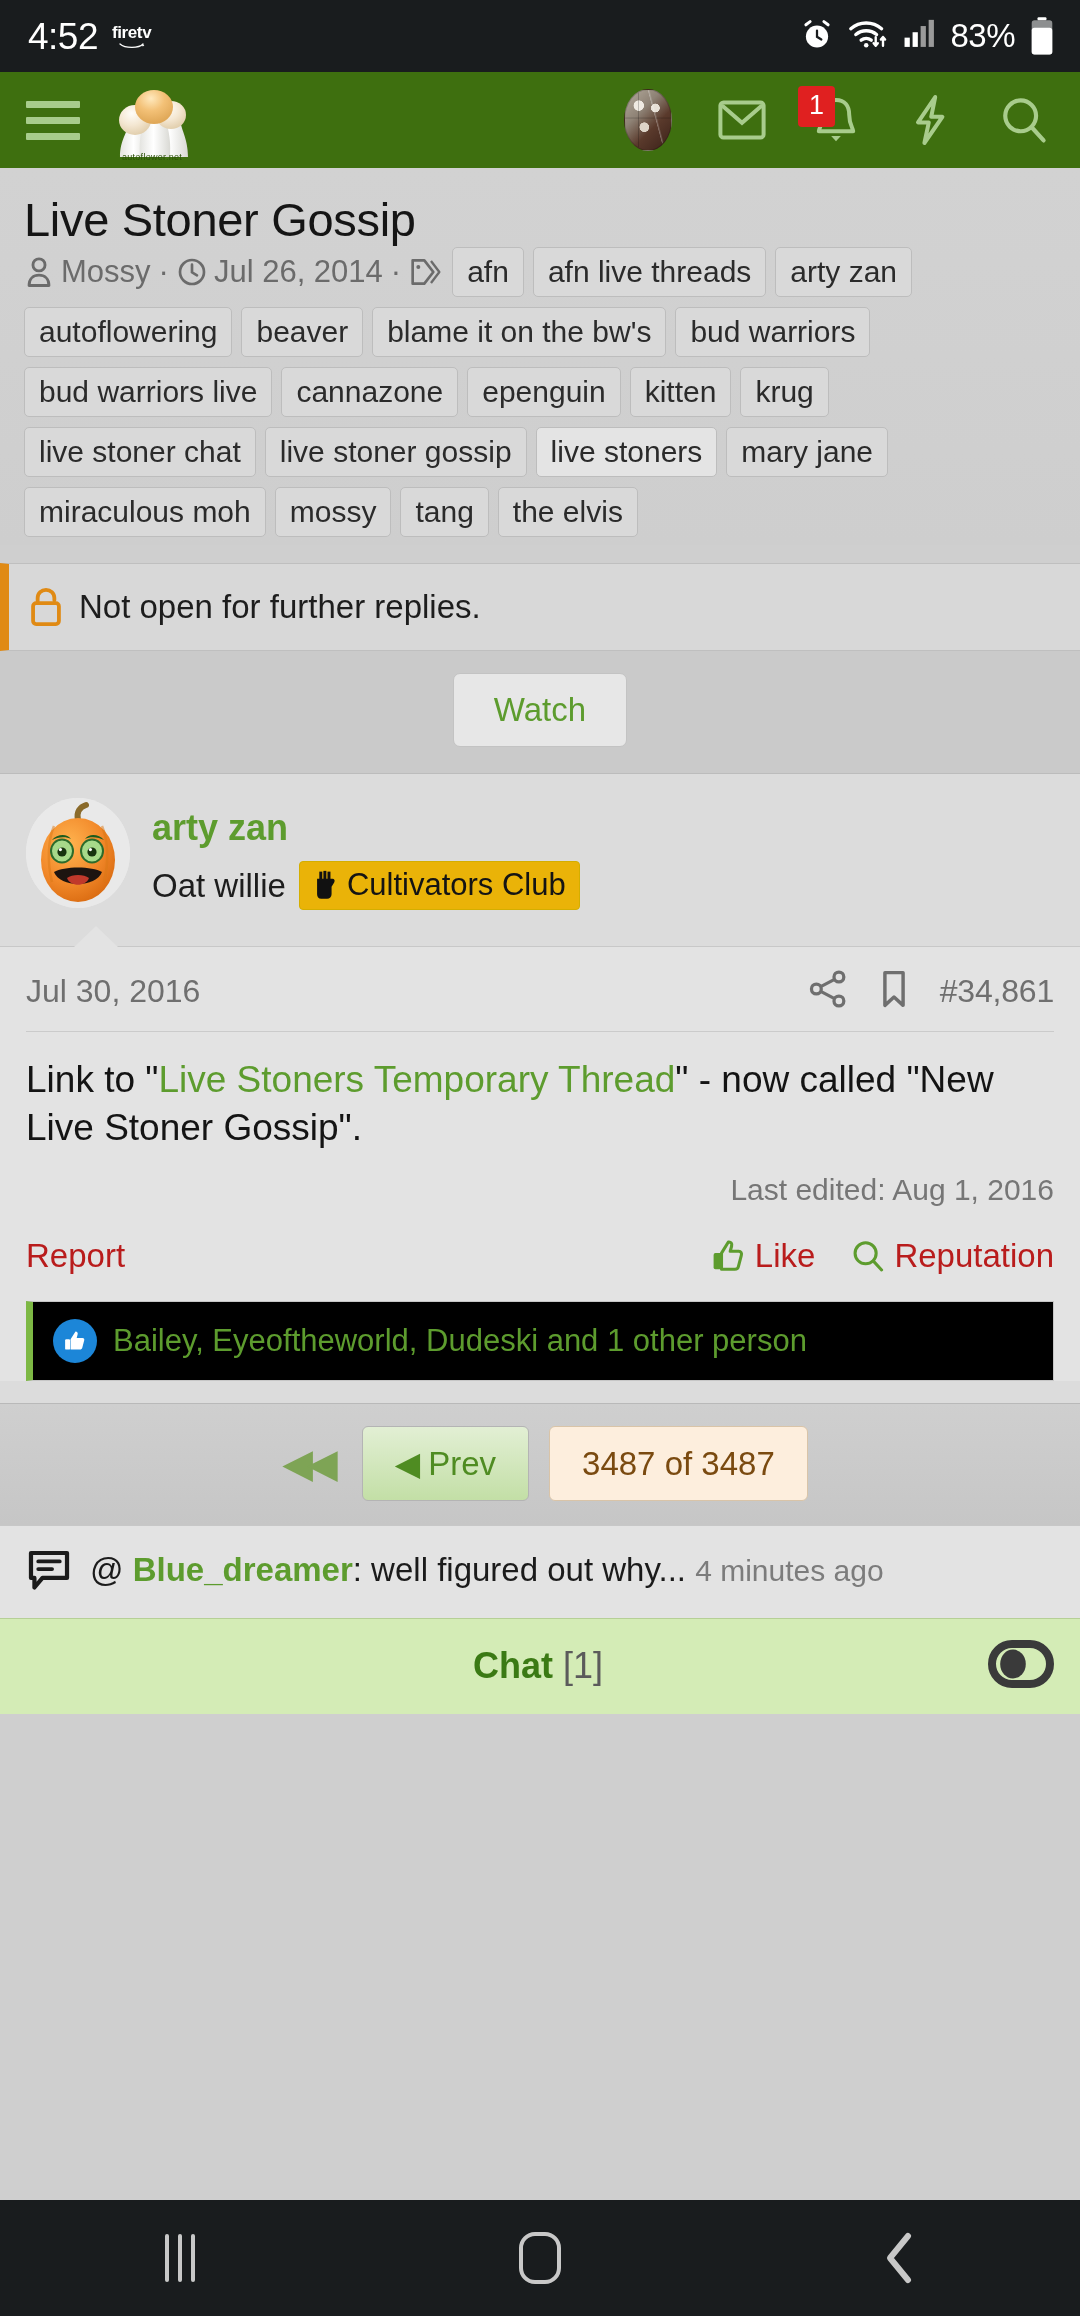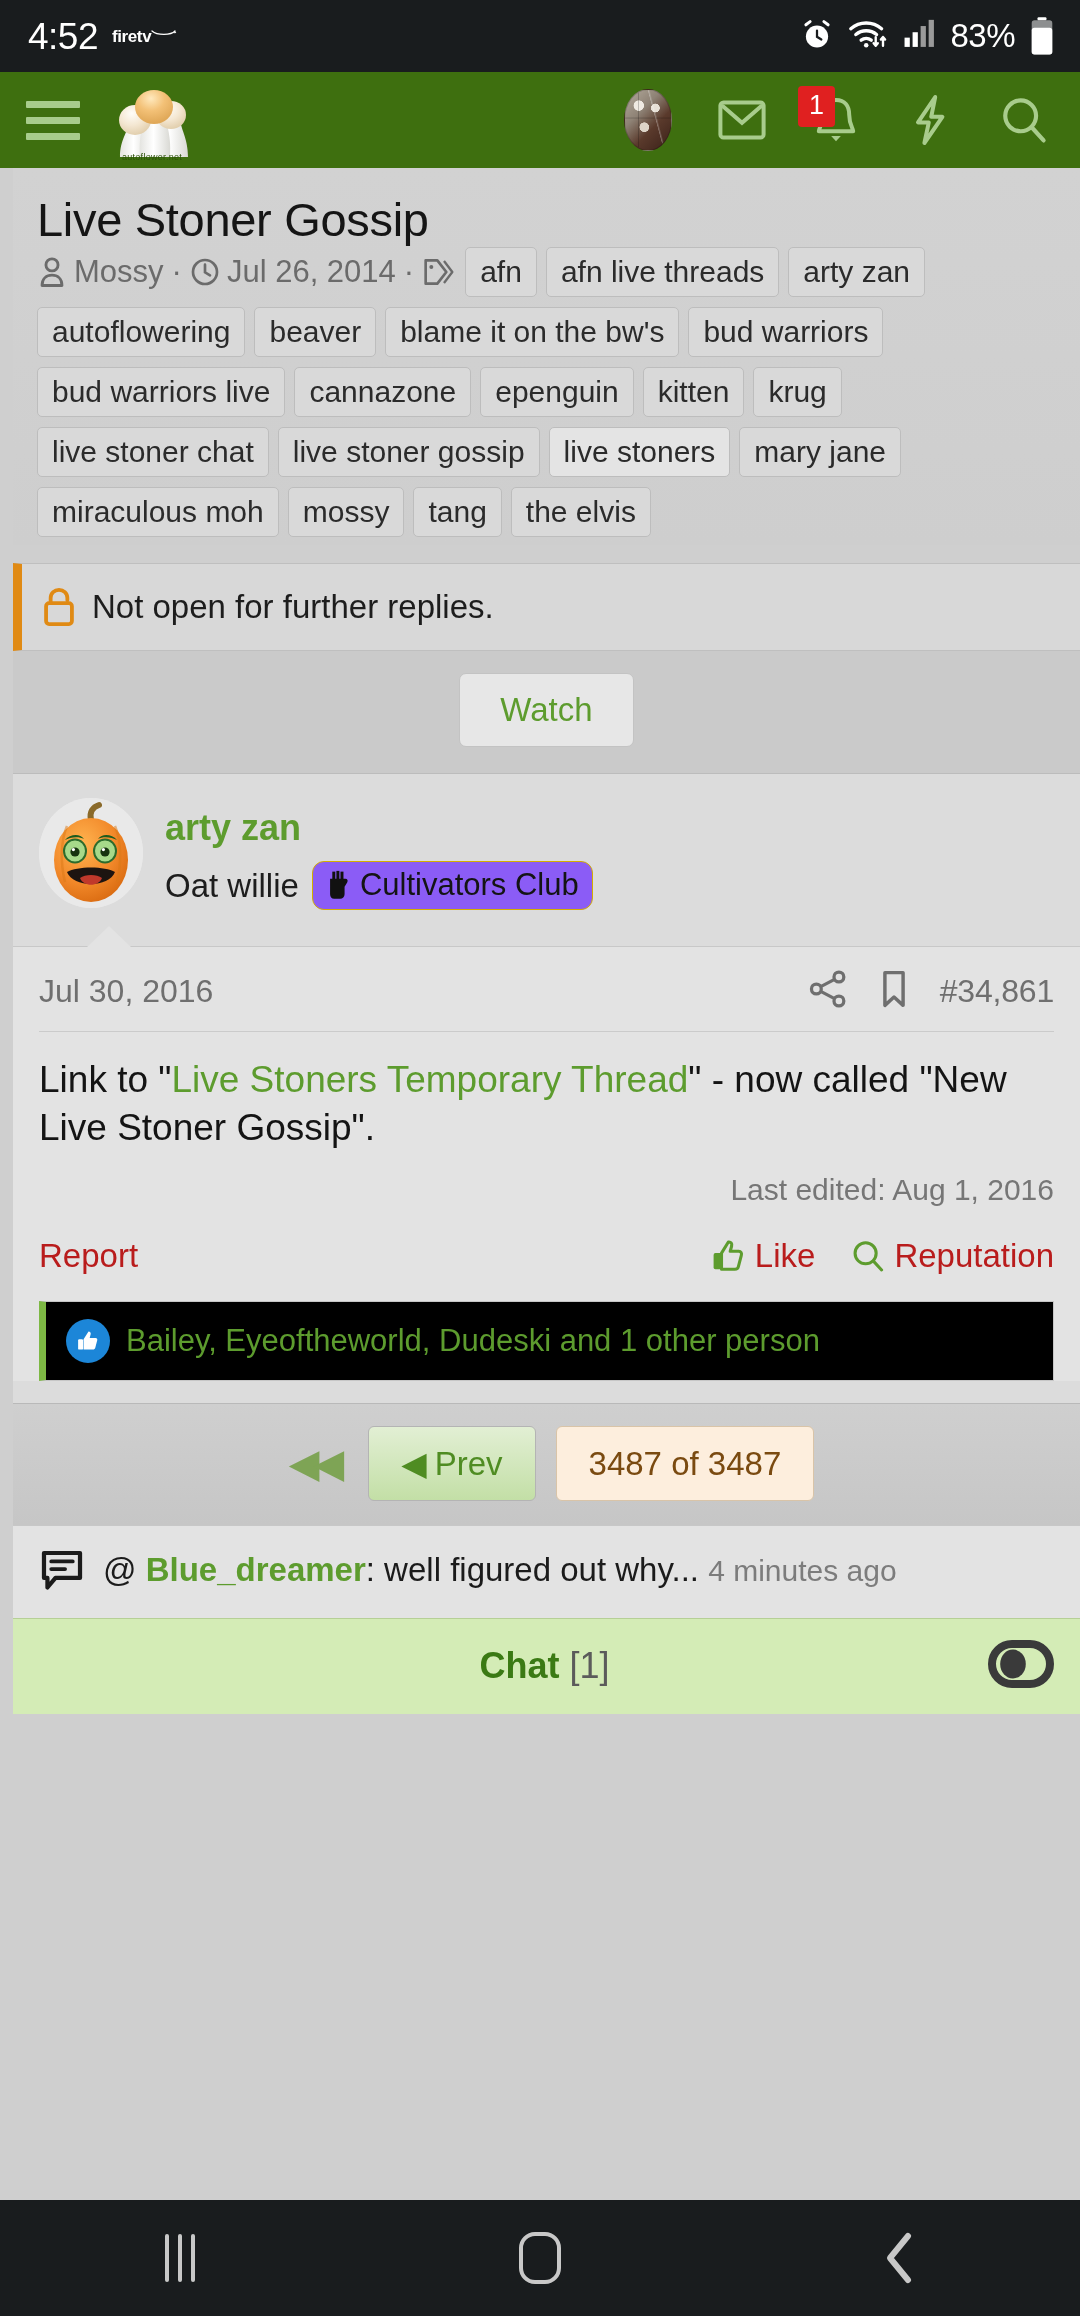--- a/index.html
+++ b/index.html
@@ -13,21 +13,21 @@
   .screen { width: 1080px; height: 2316px; position: relative; display: flex; flex-direction: column; }
 
   
   .statusbar {
     height: 72px; background: #191c1e; color: #ffffff;
     display: flex; align-items: center; justify-content: space-between;
     padding: 0 26px 0 28px; flex: 0 0 auto;
   }
   .sb-left { display: flex; align-items: center; gap: 14px; }
   .sb-time { font-size: 37px; font-weight: 400; letter-spacing: -0.5px; line-height: 1; }
-  .firetv { display: flex; flex-direction: row; align-items: flex-start; line-height: 1; }
+  .firetv { display: flex; flex-direction: column; align-items: center; line-height: 1; }
   .firetv-word { font-size: 17px; font-weight: 700; letter-spacing: -0.4px; }
   .firetv-smile { width: 26px; height: 7px; margin-top: 1px; }
   .sb-right { display: flex; align-items: flex-start; gap: 13px; }
   .sb-batt-pct { font-size: 33px; letter-spacing: -0.5px; margin-right: 2px; }
   .ico-w { display: inline-flex; align-items: center; }
 
   
   .appbar {
     background: #3e6f0f; height: 96px; flex: 0 0 auto;
     display: flex; align-items: center; padding: 0 26px 0 22px; gap: 0;
@@ -55,21 +55,21 @@
       linear-gradient(0deg, transparent 52%, rgba(0,0,0,.22) 53%, transparent 55%),
       linear-gradient(75deg, transparent 62%, rgba(255,255,255,.3) 63%, transparent 66%);
   }
   .badge-count {
     position: absolute; top: -6px; left: -12px;
     background: #e02020; color: #fff; font-size: 27px; line-height: 1;
     padding: 6px 11px 8px; border-radius: 4px; font-weight: 400; min-width: 34px; text-align: center;
   }
 
   
-  .body { flex: 1 1 auto; background: #cfcfcf; overflow: hidden; display: flex; flex-direction: column; padding-left: 13px; }
+  .body { flex: 1 1 auto; background: #cfcfcf; overflow: hidden; display: flex; flex-direction: column; }
 
   .thread-head { padding: 26px 24px 8px; background: linear-gradient(180deg,#d2d2d2 0%, #cecece 100%); }
   .thread-title { font-size: 47px; color: #151515; font-weight: 400; letter-spacing: -0.3px; line-height: 1.12; }
 
   .meta-tags { display: flex; flex-wrap: wrap; align-items: center; gap: 10px 9px; }
   .meta-inline { display: flex; align-items: center; gap: 7px; color: #6b6b6b; font-size: 31px; white-space: nowrap; }
   .meta-inline .sep { color: #6b6b6b; padding: 0 1px; }
   .tag {
     display: inline-flex; align-items: center; height: 50px; padding: 0 14px;
     background: #d9d9d9; border: 1px solid #bdbdbd; border-radius: 5px;
@@ -92,21 +92,21 @@
 
   
   .post { background: #dcdcdc; }
   .post-user { display: flex; align-items: flex-start; gap: 22px; padding: 24px 26px 16px; position: relative; }
   .pumpkin { width: 104px; height: 110px; flex: 0 0 auto; border-radius: 50%; background: #e9e9e9; position: relative; overflow: hidden; }
   .pu-meta { padding-top: 10px; }
   .pu-name { color: #5d9c2e; font-size: 36px; font-weight: 700; line-height: 1.1; cursor: pointer; }
   .pu-row2 { margin-top: 14px; display: flex; align-items: center; gap: 13px; }
   .pu-title { font-size: 33px; color: #1d1d1d; }
   .club-badge {
-    background: #8b5cf6; border: 1px solid #d4ae00; border-radius: 12px;
+    background: #eab308; border: 1px solid #d4ae00; border-radius: 4px;
     display: inline-flex; align-items: center; gap: 8px; padding: 7px 13px 9px;
     font-size: 31px; color: #141414; line-height: 1;
   }
   .post-caret { position: relative; height: 20px; }
   .post-caret::before {
     content: ""; position: absolute; left: 74px; top: 0;
     border-left: 22px solid transparent; border-right: 22px solid transparent;
     border-bottom: 21px solid #e3e3e3;
   }
 

